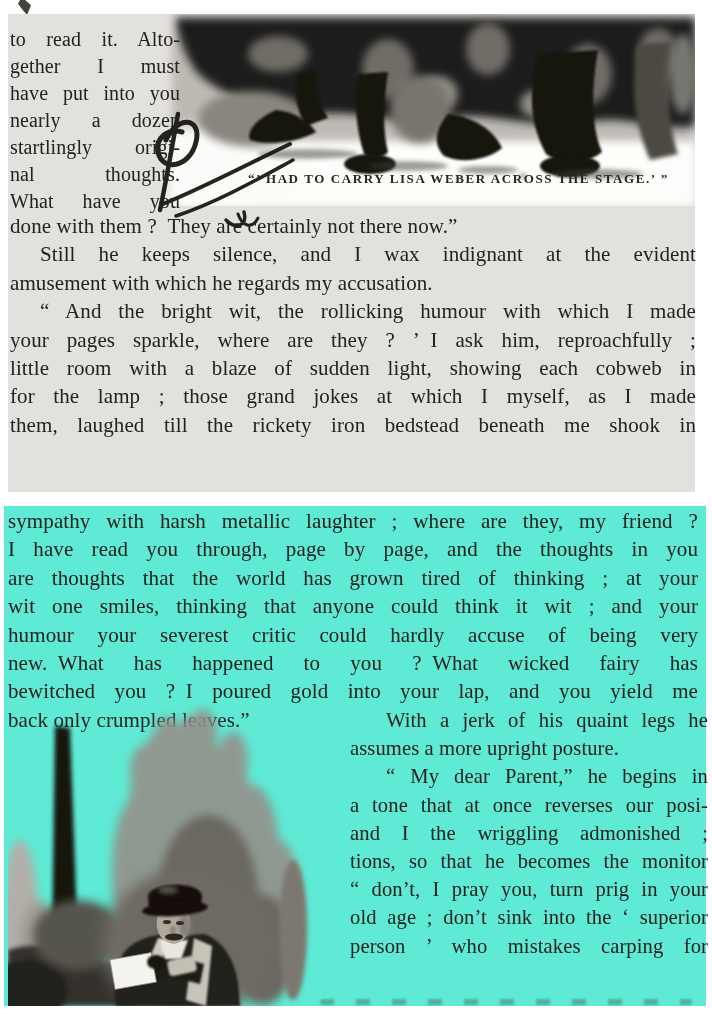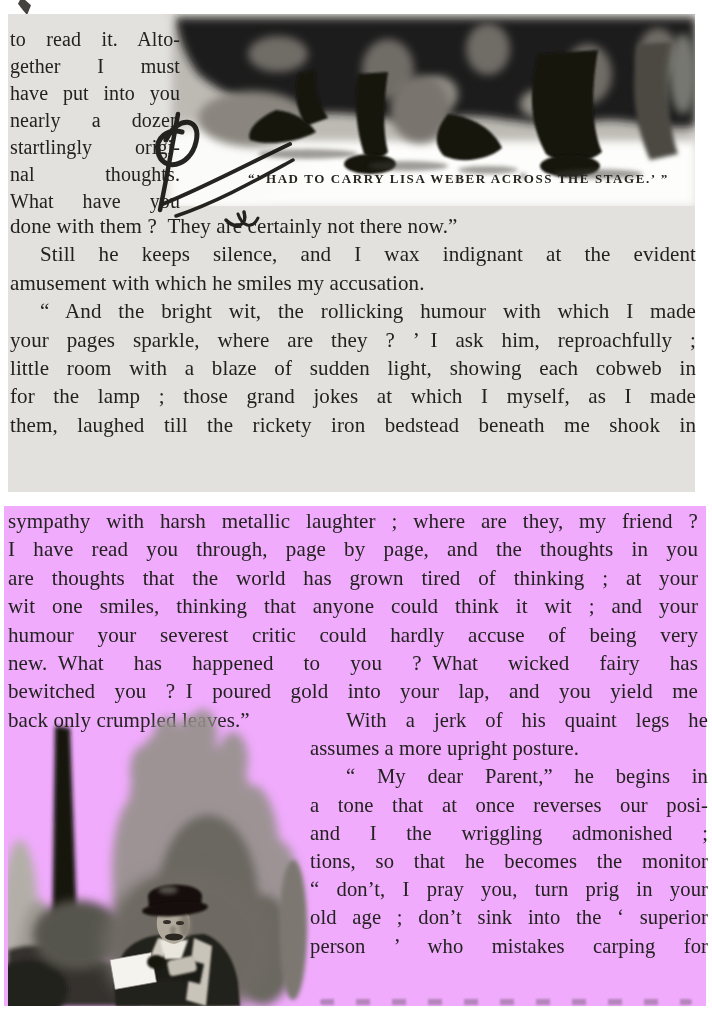--- a/index.html
+++ b/index.html
@@ -3,34 +3,34 @@
 <meta charset="utf-8">
 <style>
   html,body{margin:0;padding:0;background:#ffffff;}
   .page{
     position:relative;width:712px;height:1014px;background:#ffffff;
     font-family:"Liberation Serif","DejaVu Serif",serif;color:#232220;
     overflow:hidden;
   }
   .scan-block{position:absolute;}
   .block1{left:8px;top:14px;width:687px;height:478px;background:#e3e1dd;}
-  .block2{left:4px;top:506px;width:702px;height:500px;background:#f0abfc;}
+  .block2{left:4px;top:506px;width:702px;height:500px;background:#5eead4;}
 
   .tl{font-size:21px;line-height:28.4px;letter-spacing:.1px;}
   .tl.just{text-align:justify;text-align-last:justify;}
   .tl.ind{text-indent:30px;}
 
   .narrow-col{position:absolute;left:2px;top:12px;width:170px;}
   .narrow-col .tl{font-size:20px;line-height:27px;}
 
   .wide-col{position:absolute;left:2px;top:198px;width:686px;}
   .para2{position:absolute;left:4px;top:1px;width:690px;}
 
   .bottom-col{position:absolute;left:306px;top:200px;width:398px;}
-  .bottom-col .tl{font-size:20.6px;line-height:28.2px;}
+  .bottom-col .tl{font-size:20.6px;line-height:28.2px;margin-left:40px;}
   .bottom-col .tl.ind{text-indent:36px;}
 
   .caption{
     position:absolute;left:240px;top:157px;width:440px;
     font-size:13px;font-weight:bold;letter-spacing:1.6px;color:#26251f;
     white-space:nowrap;
   }
 
   .illus-top{position:absolute;left:150px;top:0;width:537px;height:192px;}
   .signature{position:absolute;left:130px;top:88px;width:165px;height:135px;}
@@ -125,21 +125,21 @@
         <div class="tl just">have put into you</div>
         <div class="tl just">nearly a dozen</div>
         <div class="tl just">startlingly origi-</div>
         <div class="tl just">nal thoughts.</div>
         <div class="tl just">What have you</div>
       </div>
 
     <div class="wide-col">
         <div class="tl">done with them ? They are certainly not there now.”</div>
         <div class="tl just ind">Still he keeps silence, and I wax indignant at the evident</div>
-        <div class="tl">amusement with which he smiles my accusation.</div>
+        <div class="tl">amusement with which he regards my accusation.</div>
         <div class="tl just ind">“ And the bright wit, the rollicking humour with which I made</div>
         <div class="tl just">your pages sparkle, where are they ? ’ I ask him, reproachfully ;</div>
         <div class="tl just">little room with a blaze of sudden light, showing each cobweb in</div>
         <div class="tl just">for the lamp ; those grand jokes at which I myself, as I made</div>
         <div class="tl just">them, laughed till the rickety iron bedstead beneath me shook in</div>
       </div>
   </section>
 
   <section class="scan-block block2">
 

